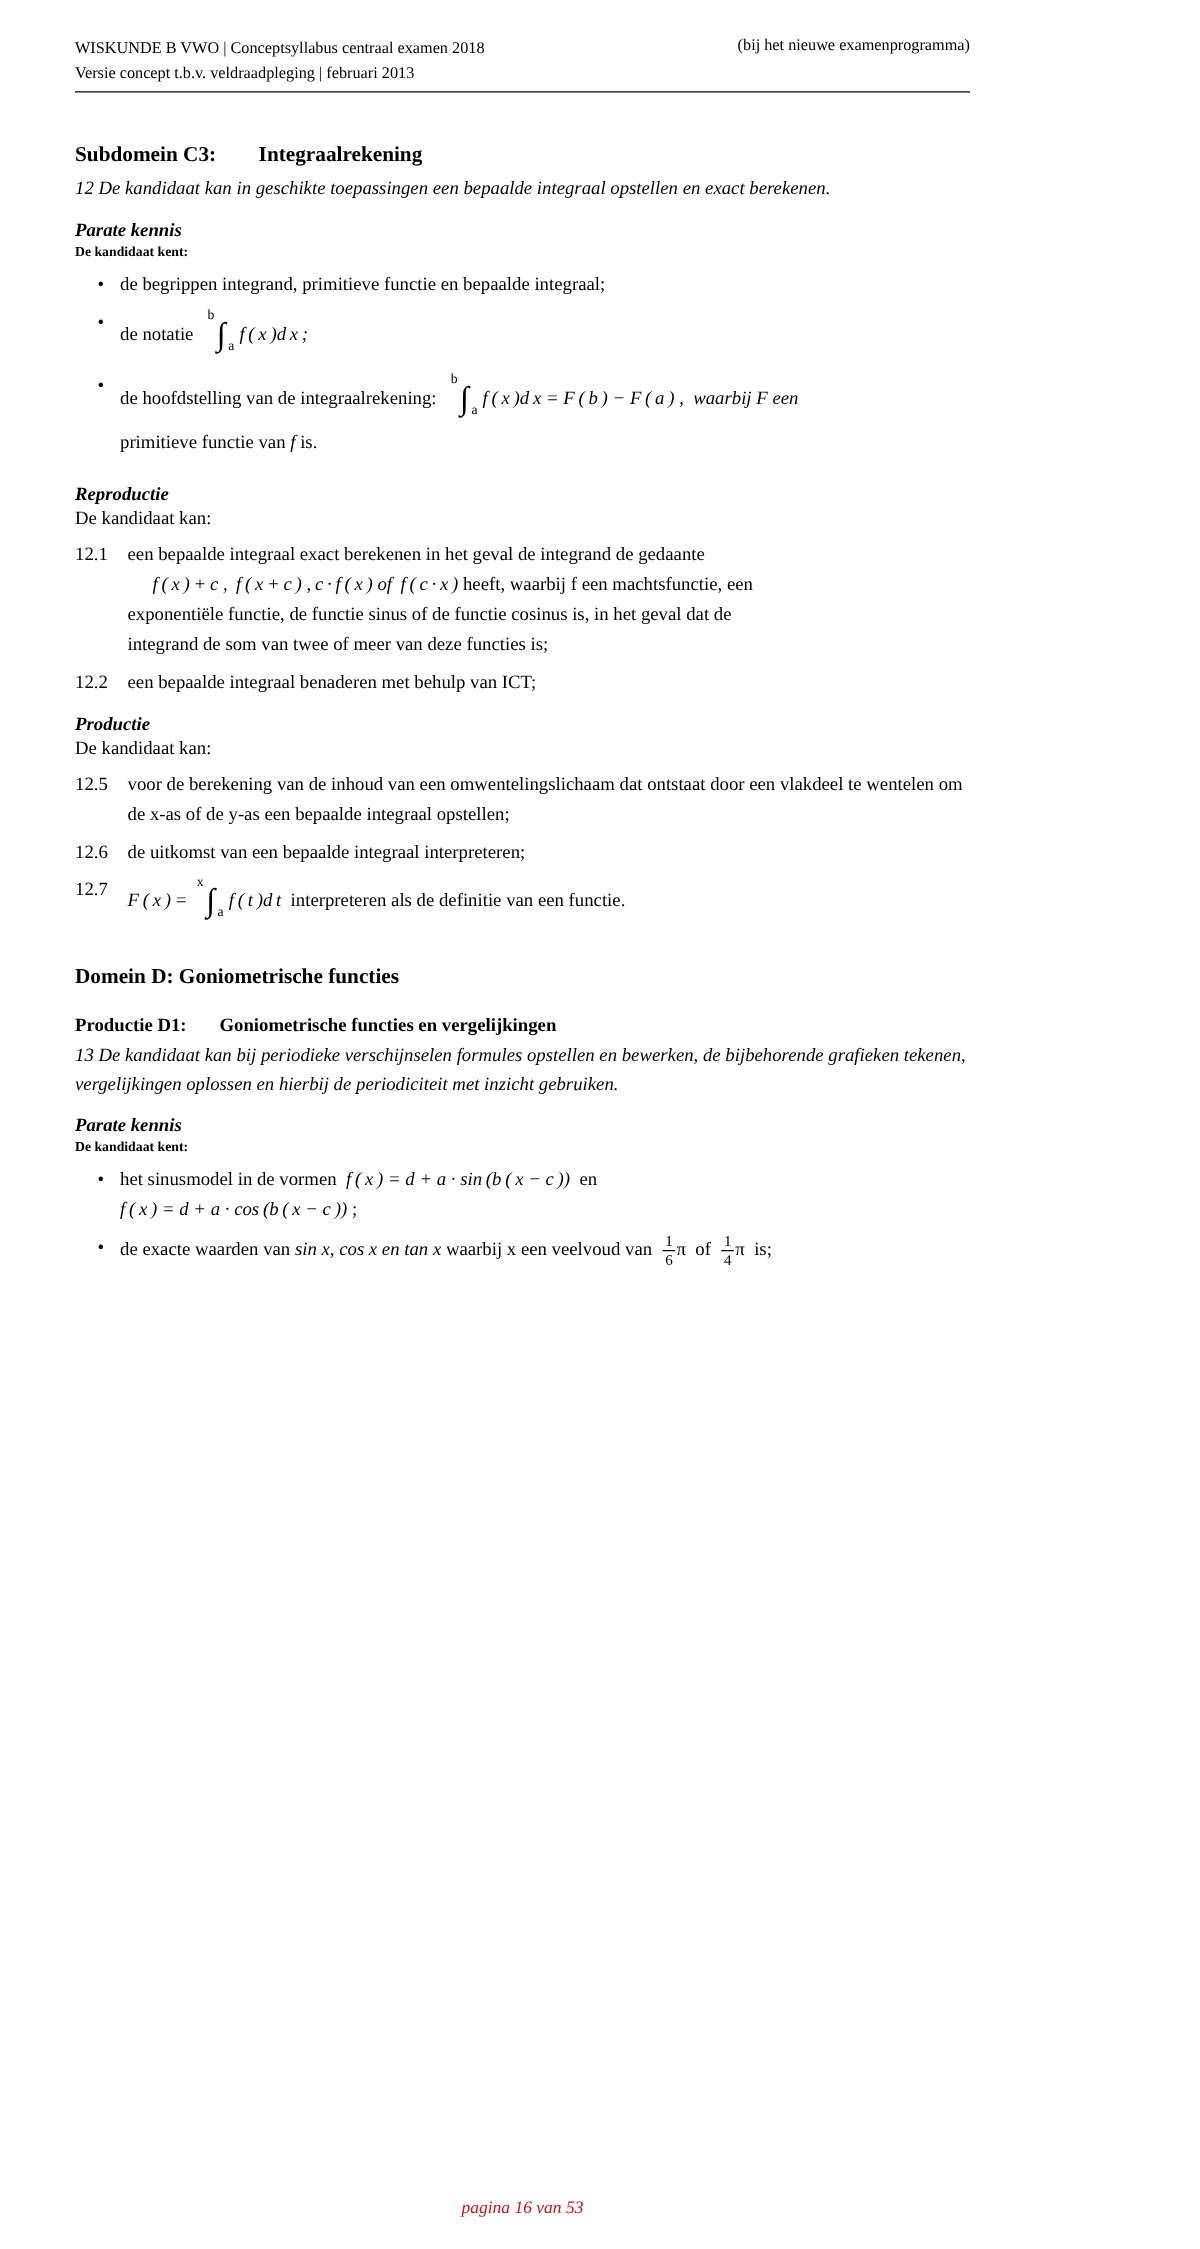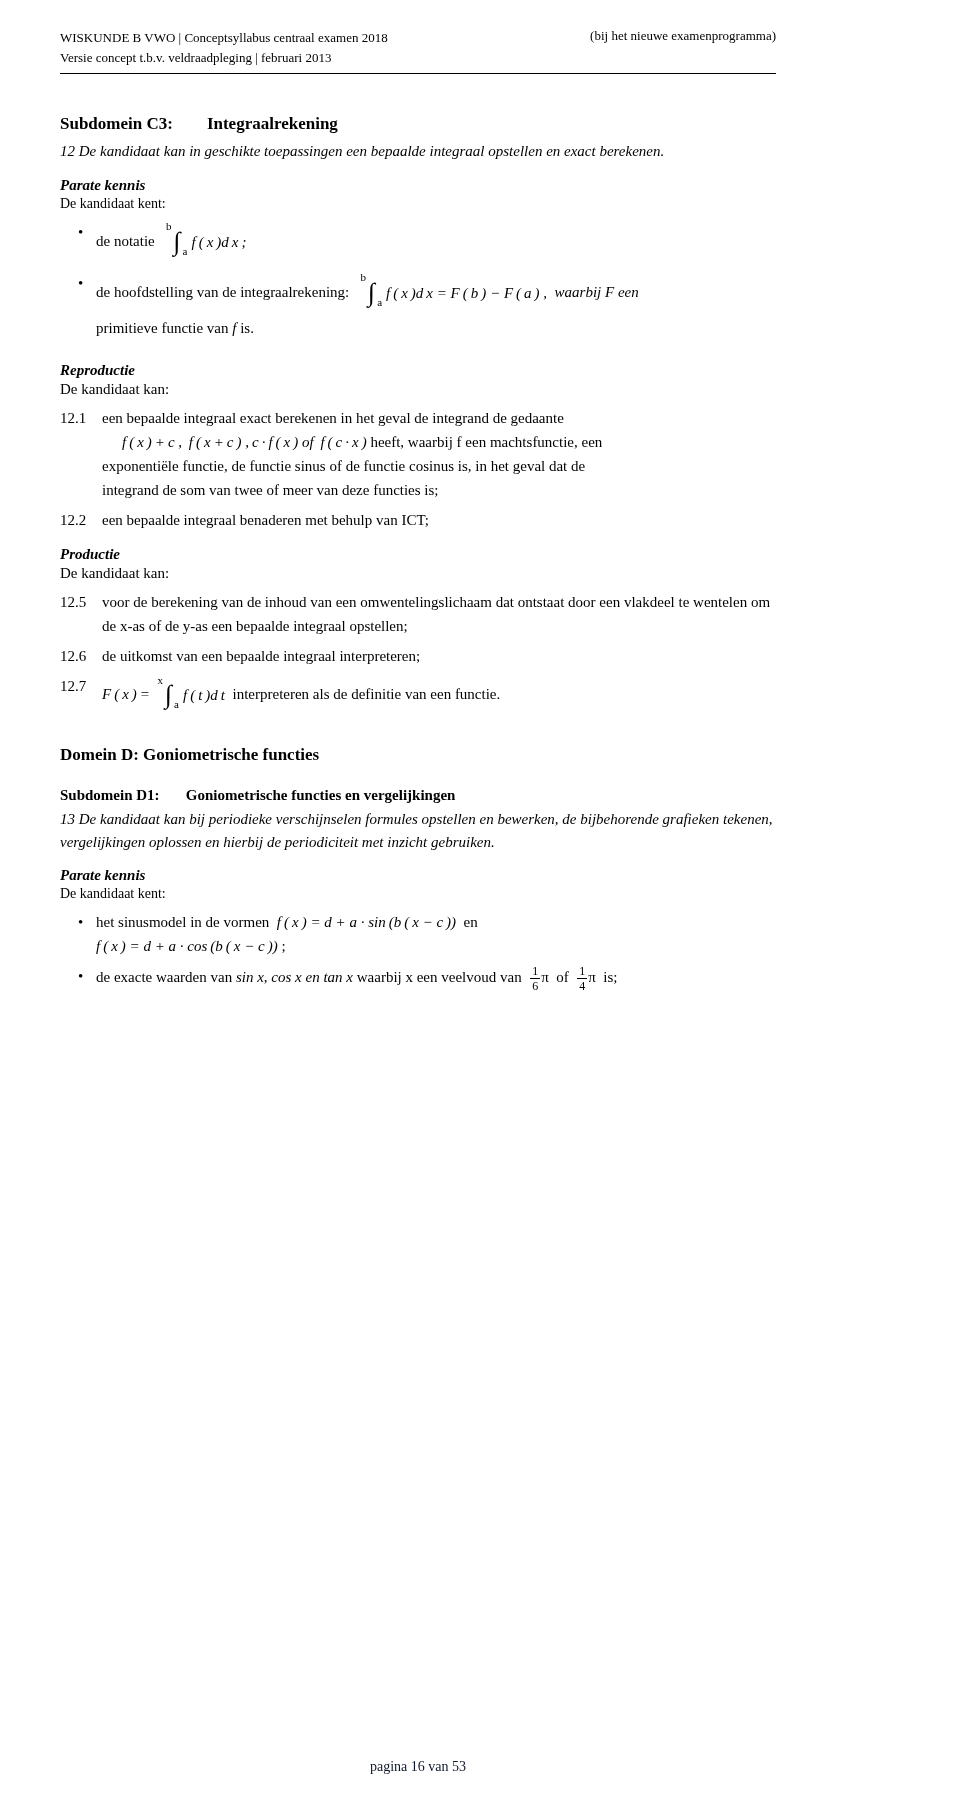--- a/index.html
+++ b/index.html
@@ -45,22 +45,23 @@
       margin-bottom: 14px;
       line-height: 1.5;
     }
     .parate-title {
       font-style: italic;
       font-weight: bold;
       font-size: 15px;
       margin-bottom: 2px;
     }
     .kandidaat-title {
-      font-size: 14px;
+      font-size: 11px;
       margin-bottom: 8px;
+      font-weight: bold;
     }
     .bullet-list {
       list-style: none;
       margin-left: 18px;
       margin-bottom: 14px;
     }
     .bullet-list li {
       position: relative;
       padding-left: 18px;
       margin-bottom: 6px;
@@ -102,21 +103,22 @@
       vertical-align: middle;
     }
     .domein-block { margin-top: 28px; }
     .sub-section { margin-bottom: 12px; }
     .footer {
       position: absolute;
       bottom: 24px;
       left: 0; right: 0;
       text-align: center;
       font-size: 14px;
-      color: #0f172a;
+      color: #b91c1c;
+      font-style: italic;
     }
     .section-gap { margin-top: 22px; }
     .kandidaat-kan {
       font-size: 15px;
       margin-bottom: 8px;
     }
     .productie-section { margin-top: 14px; }
     .int-big { font-size: 26px; display: inline-block; vertical-align: middle; line-height: 1; }
   </style>
 </head>
@@ -135,20 +137,23 @@
   <div class="sub-section section-gap">
     <div class="section-title">
       <span>Subdomein C3:</span>&nbsp;&nbsp;&nbsp;&nbsp;&nbsp;&nbsp;&nbsp;&nbsp;<span>Integraalrekening</span>
     </div>
     <div class="section-desc">12 De kandidaat kan in geschikte toepassingen een bepaalde integraal opstellen en exact berekenen.</div>
 
     <div class="parate-title">Parate kennis</div>
     <div class="kandidaat-title">De kandidaat kent:</div>
 
     <ul class="bullet-list">
+      <li>
+        <span>de begrippen integrand, primitieve functie en bepaalde integraal;</span>
+      </li>
       <li>
         <span>de notatie&nbsp;&nbsp;</span>
         <span class="integral-display">
           <span style="display:inline-flex;flex-direction:column;font-size:11px;vertical-align:top;margin-top:-2px;">
               <span>b</span>
               <span style="margin-top:12px;">&nbsp;</span>
             </span>
           <span class="int-big">∫</span>
           <span style="display:inline-flex;flex-direction:column;font-size:11px;vertical-align:bottom;margin-bottom:-2px;">
               <span>&nbsp;</span>
@@ -232,21 +237,21 @@
         </li>
       </ul>
     </div>
   </div>
 
   <div class="domein-block">
     <div class="section-title">Domein D: Goniometrische functies</div>
 
     <div class="sub-section section-gap">
       <div class="section-subtitle">
-        <span>Subdomein D1:</span>&nbsp;&nbsp;&nbsp;&nbsp;&nbsp;&nbsp;&nbsp;<span>Goniometrische functies en vergelijkingen</span>
+        <span>Productie D1:</span>&nbsp;&nbsp;&nbsp;&nbsp;&nbsp;&nbsp;&nbsp;<span>Goniometrische functies en vergelijkingen</span>
       </div>
       <div class="section-desc">13 De kandidaat kan bij periodieke verschijnselen formules opstellen en bewerken, de bijbehorende grafieken tekenen, vergelijkingen oplossen en hierbij de periodiciteit met inzicht gebruiken.</div>
 
       <div class="parate-title">Parate kennis</div>
       <div class="kandidaat-title">De kandidaat kent:</div>
 
       <ul class="bullet-list">
         <li>
           het sinusmodel in de vormen &nbsp;<span style="font-style:italic;text-align:center;">f ( x ) = d + a · sin (b ( x − c ))</span>&nbsp; en<br>
           <span style="margin-left:0;font-style:italic;">f ( x ) = d + a · cos (b ( x − c ))</span>&nbsp;;

